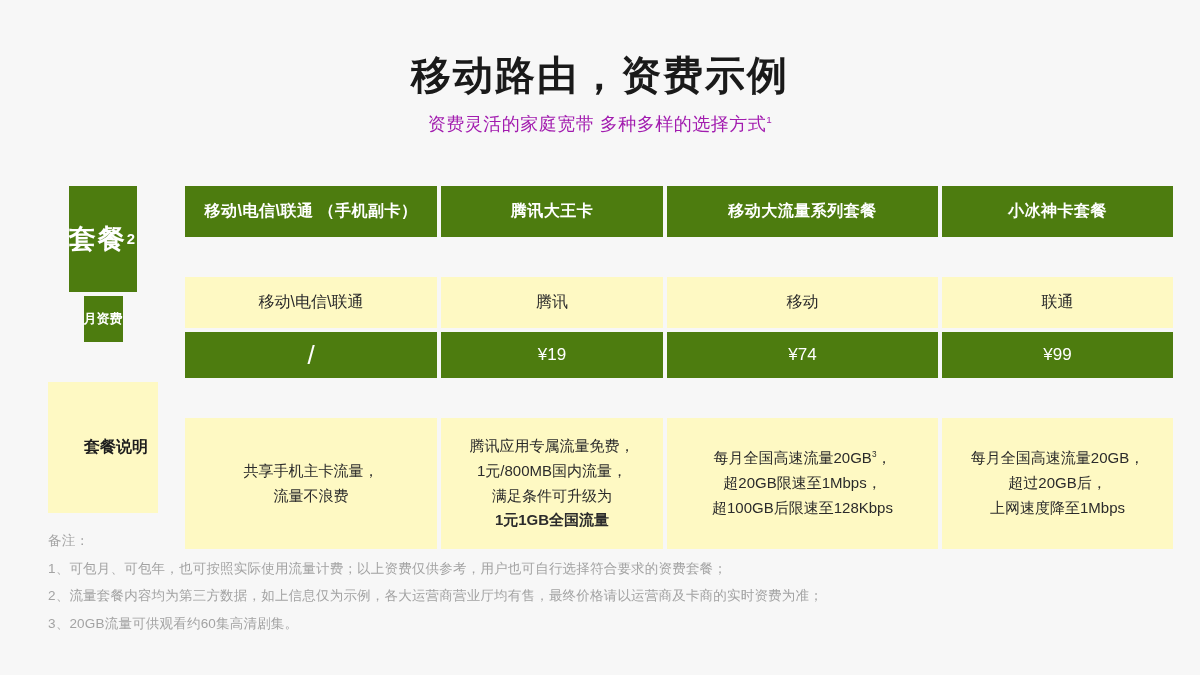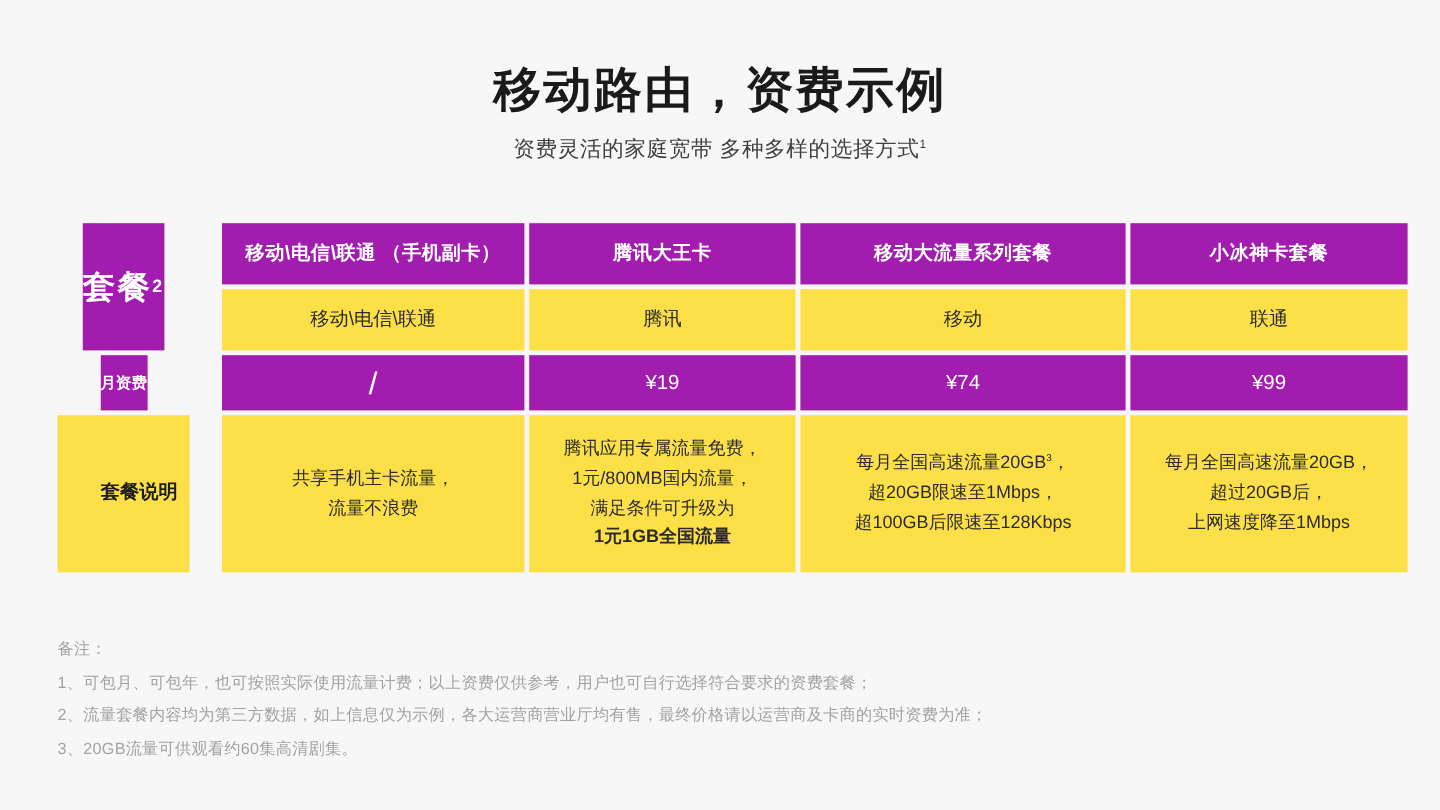--- a/index.html
+++ b/index.html
@@ -32,21 +32,21 @@
     font-size: 40px;
     font-weight: bold;
     letter-spacing: 2px;
     color: #1a1a1a;
     line-height: 1.15;
     margin: 0;
   }
   .subtitle {
     margin-top: 14px;
     font-size: 18px;
-    color: #404040;
+    color: #a21caf;
     letter-spacing: 0.5px;
   }
   .sup {
     font-size: 0.55em;
     vertical-align: super;
     line-height: 0;
   }
 
   
   .table {
@@ -69,26 +69,27 @@
   .col-5 { width: 231px; }
 
   .cell {
     display: flex;
     align-items: center;
     justify-content: center;
     text-align: center;
     box-sizing: border-box;
   }
   .blue {
-    background: #a21caf;
+    background: #4d7c0f;
     color: #ffffff;
   }
   .light {
-    background: #fde047;
+    background: #fef9c3;
     color: #2b2b2b;
+    margin-top: 36px;
   }
 
   .h-title {            
     height: 106px;
     font-size: 27px;
     font-weight: bold;
     letter-spacing: 2px;
   }
   .h-main {
     height: 51px;

